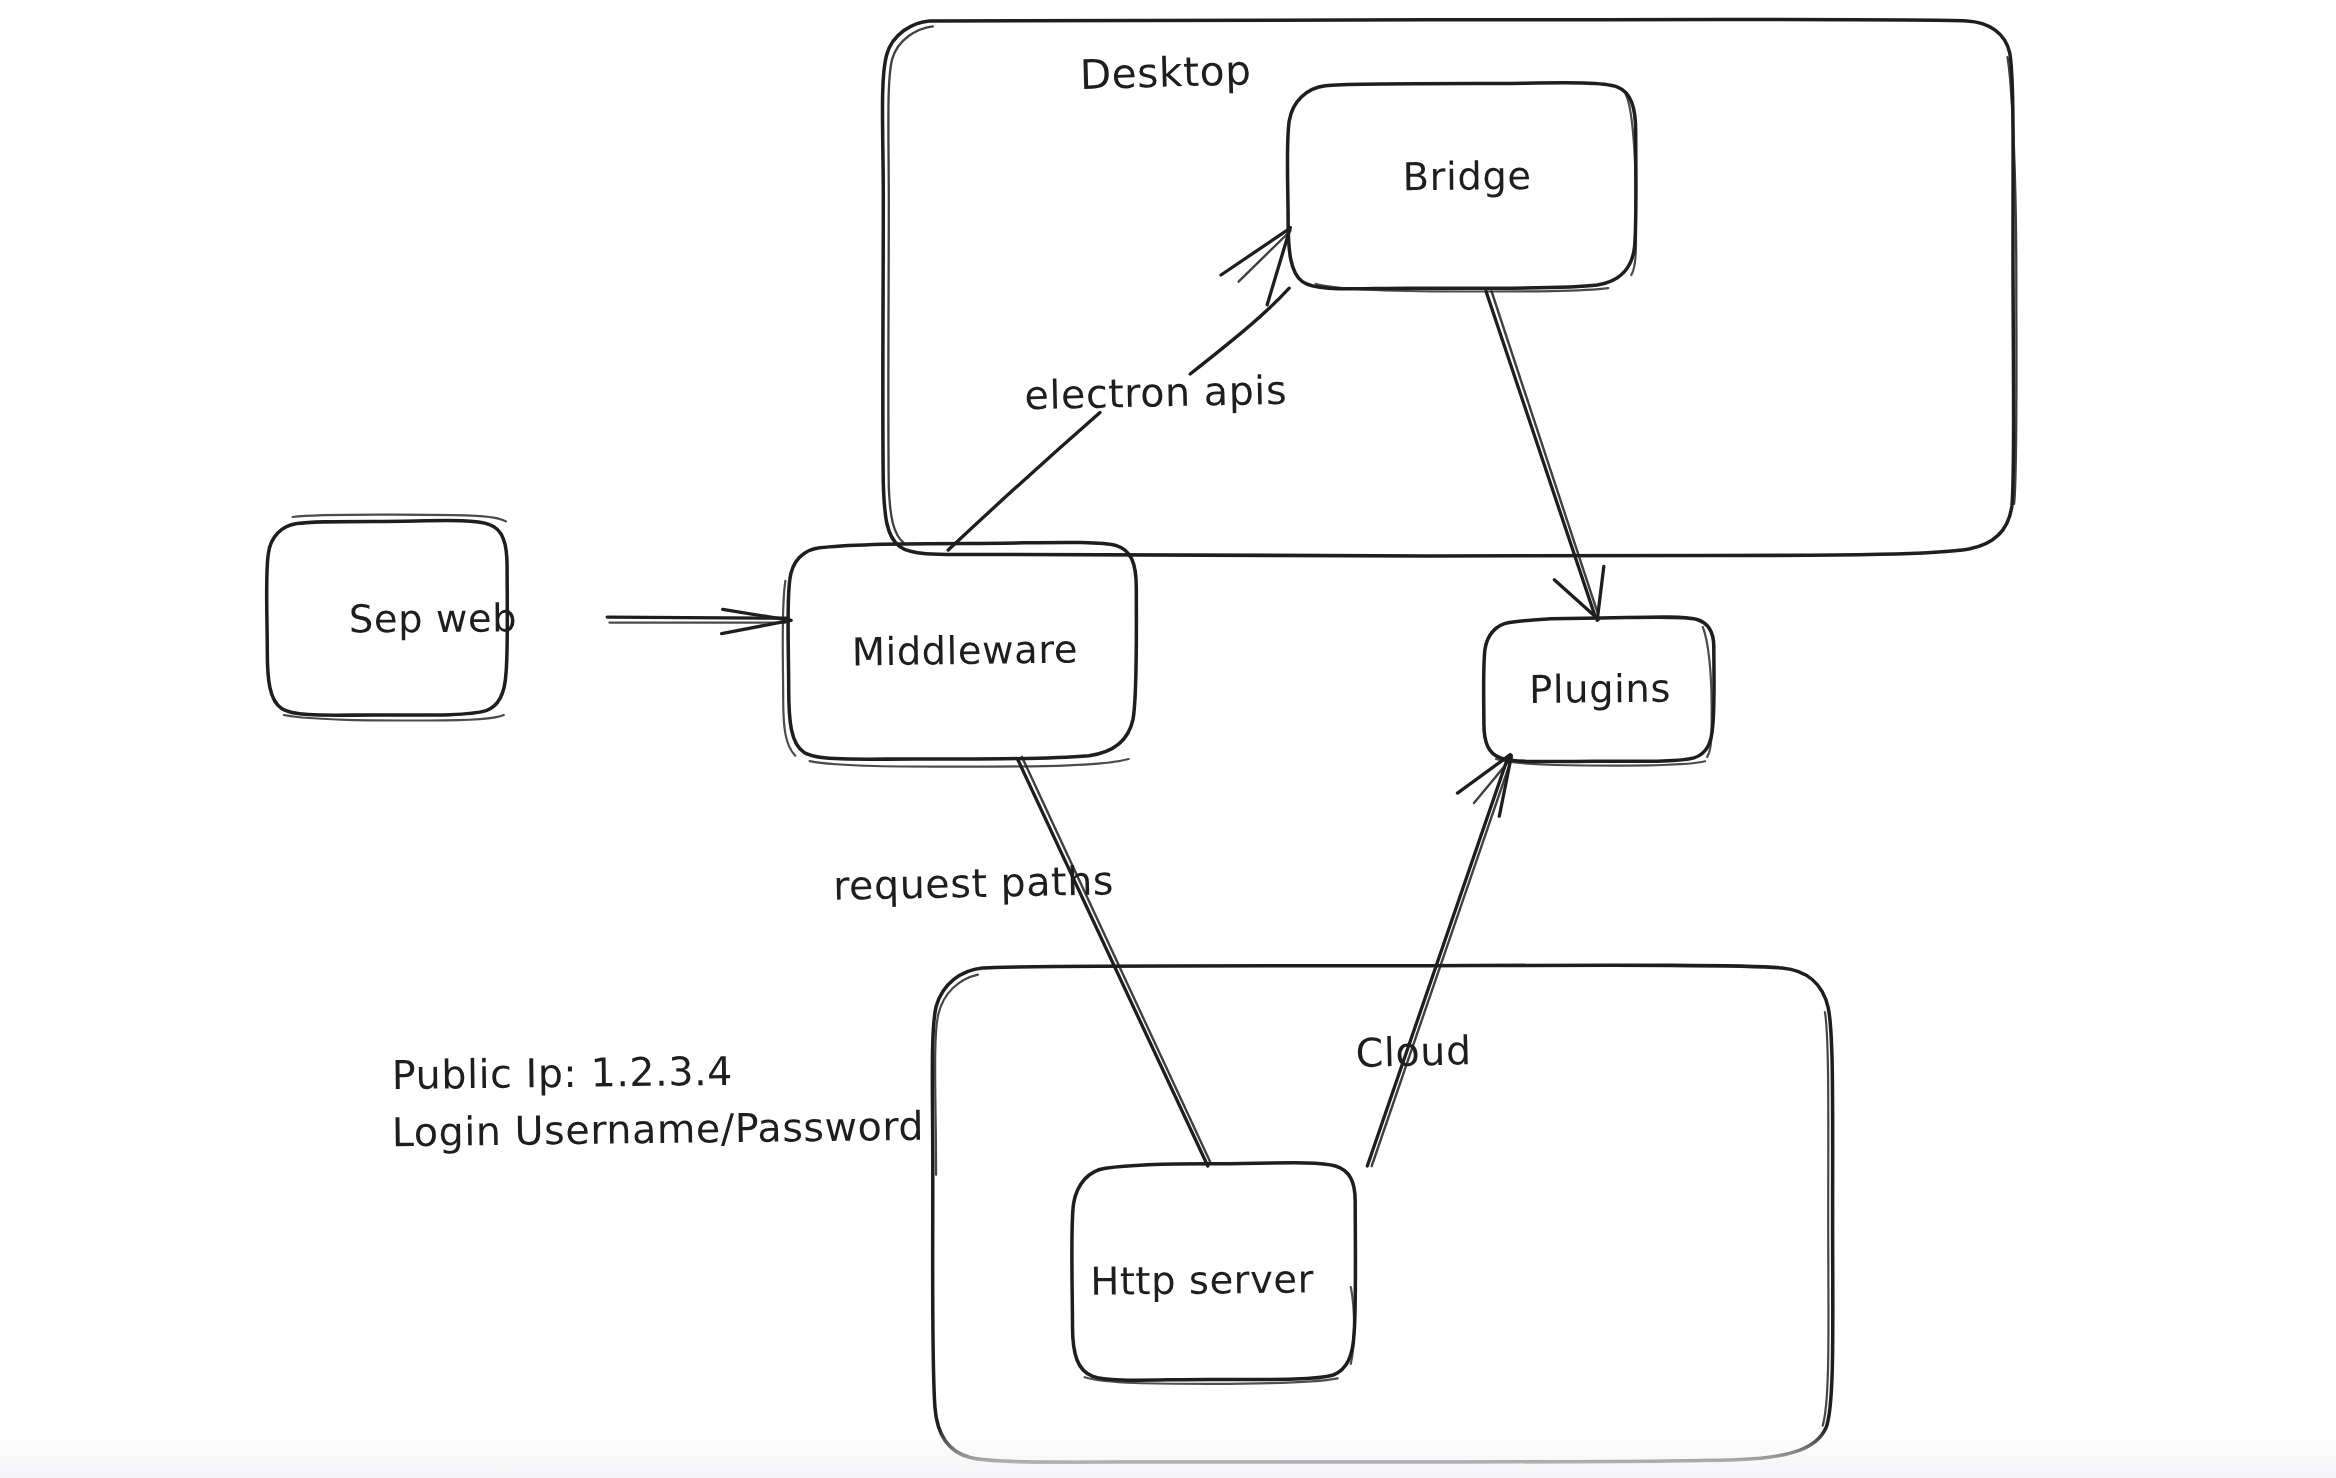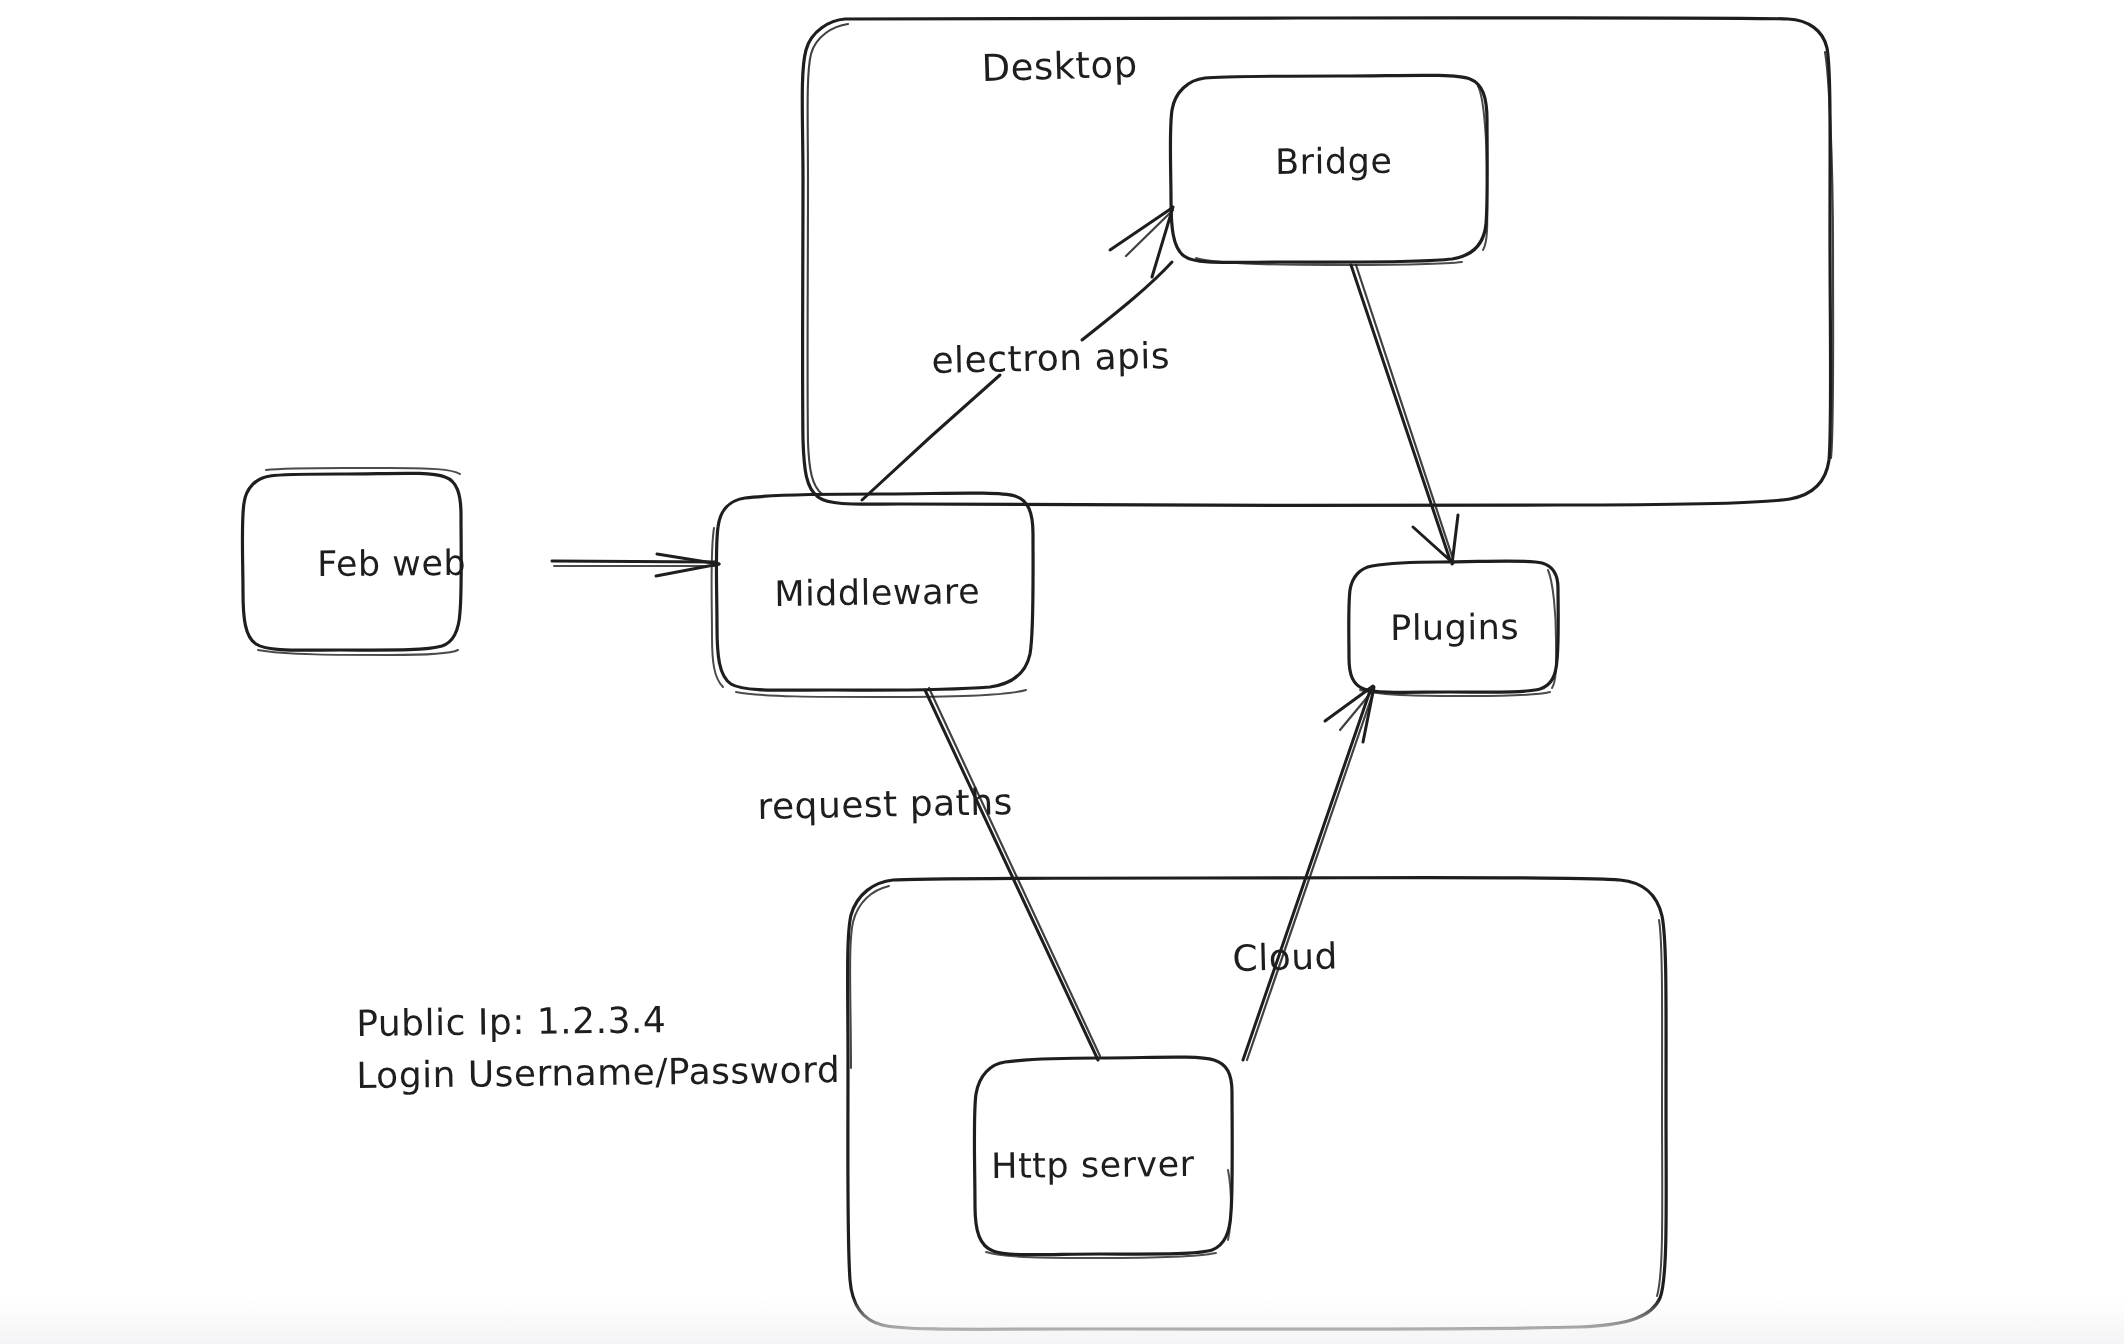--- a/index.html
+++ b/index.html
@@ -44,21 +44,20 @@
   .edge-label {
     font-size: 36px;
   }
   .note-text {
     font-size: 36px;
     line-height: 48px;
   }
   .note-clip {
     position: absolute;
     overflow: hidden;
-    margin-top: 45px;
   }
   .bottom-fade {
     position: absolute;
     left: 0;
     bottom: 0;
     width: 2124px;
     height: 46px;
     background: linear-gradient(to bottom, rgba(250,250,251,0) 0%, rgba(244,244,246,1) 100%);
     pointer-events: none;
   }
@@ -270,21 +269,21 @@
         <path stroke-width="2.2" opacity="0.85" d="M 1340,730 L 1374,689"></path>
       </g>
 
     </g>
   </svg>
 
   <div class="hand-text group-label" style="left:981px; top:47px; transform: rotate(-1.6deg);">Desktop</div>
 
   <div class="hand-text node-label" style="left:1275px; top:142px; transform: rotate(-0.6deg);">Bridge</div>
 
-  <div class="hand-text node-label" style="left:317px; top:544px; transform: rotate(-0.4deg);">Feb web</div>
+  <div class="hand-text node-label" style="left:317px; top:544px; transform: rotate(-0.4deg);">Sep web</div>
 
   <div class="hand-text node-label" style="left:774px; top:574px; transform: rotate(-0.8deg);">Middleware</div>
 
   <div class="hand-text node-label" style="left:1390px; top:608px; transform: rotate(-0.5deg);">Plugins</div>
 
   <div class="hand-text node-label" style="left:991px; top:1146px; transform: rotate(-0.6deg);">Http server</div>
 
   <div class="hand-text edge-label" style="left:931px; top:340px; transform: rotate(-1.2deg);">electron apis</div>
 
   <div class="hand-text edge-label" style="left:757px; top:786px; transform: rotate(-1.1deg);">request paths</div>

